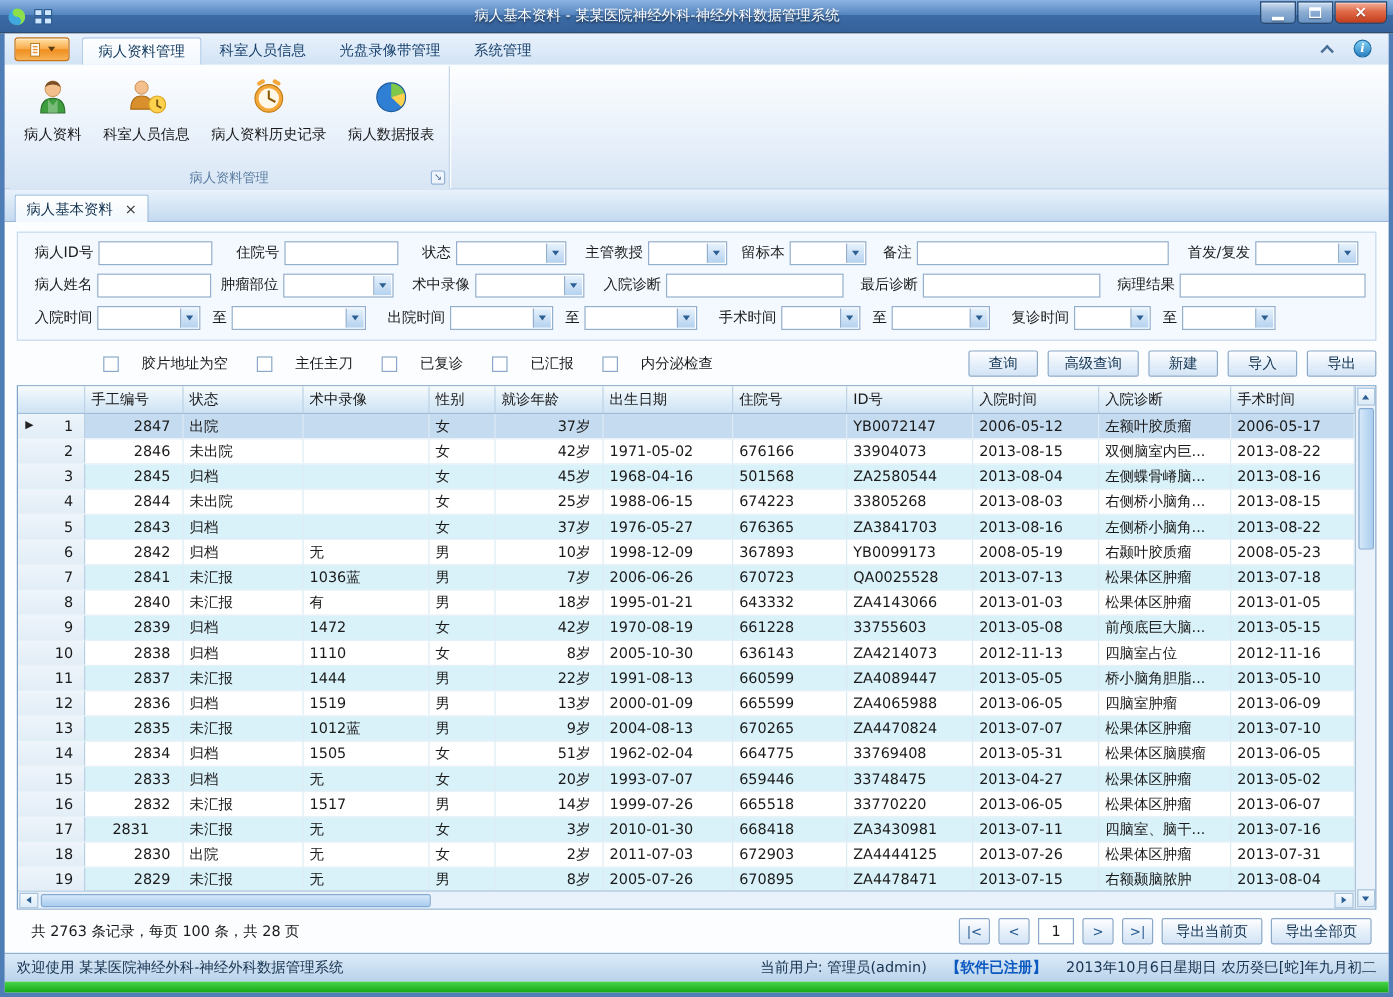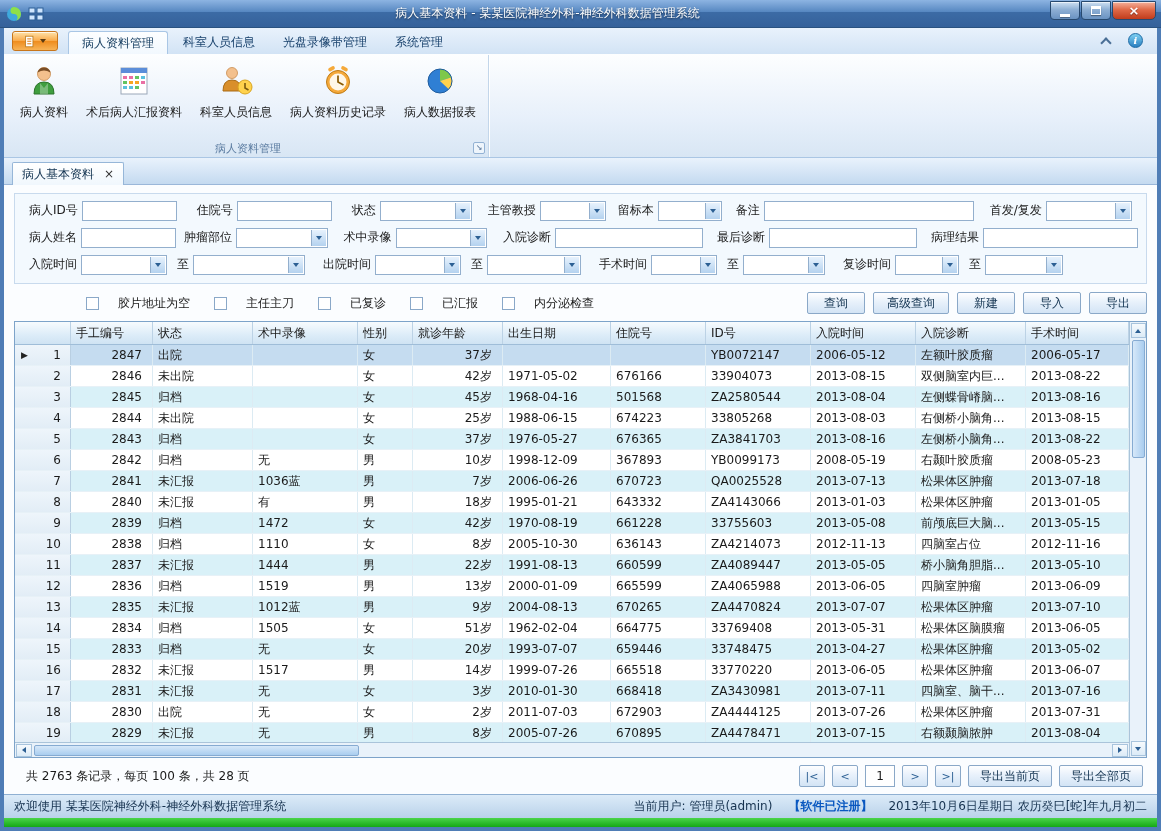--- a/index.html
+++ b/index.html
@@ -171,38 +171,20 @@
       <div class="ribbon-group">
         <div class="rbtn-row">
             <div class="rbtn">
               <div class="rbtn-icon"><svg viewBox="0 0 36 36">
                   <path d="M8 31 Q8 19 18 19 Q28 19 28 31 Z" fill="#3f9e3f" stroke="#2c742c"></path>
                   <path d="M14 20 L18 25 L22 20 L22 31 L14 31 Z" fill="#ffffff" opacity="0.3"></path>
                   <circle cx="18" cy="11" r="6.5" fill="#f3c08d" stroke="#c98c4e" stroke-width="0.8"></circle>
                   <path d="M11.5 9.5 Q13 4.5 18 4.5 Q23 4.5 24.5 9.5 Q21 7.5 18 7.5 Q15 7.5 11.5 9.5 Z" fill="#7a4e26"></path>
                 </svg></div>
               <div class="rbtn-label">病人资料</div>
-            </div>
-            <div class="rbtn">
-              <div class="rbtn-icon"><svg viewBox="0 0 36 36">
-                  <rect x="5" y="5" width="26" height="26" fill="#fff" stroke="#9aa7b8"></rect>
-                  <rect x="5" y="5" width="26" height="5" fill="#5b8dd9"></rect>
-                  <rect x="7" y="13" width="4" height="3" fill="#e96fa4"></rect>
-                  <rect x="13" y="13" width="4" height="3" fill="#e96fa4"></rect>
-                  <rect x="19" y="13" width="4" height="3" fill="#62c462"></rect>
-                  <rect x="25" y="13" width="4" height="3" fill="#5bc0de"></rect>
-                  <rect x="7" y="18" width="4" height="3" fill="#62c462"></rect>
-                  <rect x="13" y="18" width="4" height="3" fill="#f5a623"></rect>
-                  <rect x="19" y="18" width="4" height="3" fill="#f5a623"></rect>
-                  <rect x="25" y="18" width="4" height="3" fill="#e96fa4"></rect>
-                  <rect x="7" y="23" width="4" height="3" fill="#5bc0de"></rect>
-                  <rect x="13" y="23" width="4" height="3" fill="#5bc0de"></rect>
-                  <rect x="19" y="23" width="4" height="3" fill="#62c462"></rect>
-                </svg></div>
-              <div class="rbtn-label">术后病人汇报资料</div>
             </div>
             <div class="rbtn">
               <div class="rbtn-icon"><svg viewBox="0 0 36 36">
                   <circle cx="14" cy="10" r="5.5" fill="#f3c08d" stroke="#c98c4e" stroke-width="0.8"></circle>
                   <path d="M5 28 Q5 17 14 17 Q23 17 23 28 Z" fill="#d98f2b" stroke="#a96a14"></path>
                   <circle cx="27" cy="24" r="7" fill="#ffd24d" stroke="#d9a520"></circle>
                   <path d="M27 20 L27 25 L30.5 27" stroke="#7a5a10" stroke-width="1.6" fill="none"></path>
                 </svg></div>
               <div class="rbtn-label">科室人员信息</div>
             </div>
@@ -588,21 +570,21 @@
                 <div class="gc ar" style="width: 90px;">14岁</div>
                 <div class="gc" style="width: 108px;">1999-07-26</div>
                 <div class="gc" style="width: 95px;">665518</div>
                 <div class="gc" style="width: 105px;">33770220</div>
                 <div class="gc" style="width: 105px;">2013-06-05</div>
                 <div class="gc" style="width: 110px;">松果体区肿瘤</div>
                 <div class="gc" style="width: 105px; flex: 1 1 0%;">2013-06-07</div>
               </div>
               <div class="grow alt">
                 <div class="gc rnum" style="width: 56px;">17</div>
-                <div class="gc ar" style="width: 82px;">2831</div>
+                <div class="gc ar" style="width: 82px; text-align: center;">2831</div>
                 <div class="gc" style="width: 100px;">未汇报</div>
                 <div class="gc" style="width: 105px;">无</div>
                 <div class="gc" style="width: 55px;">女</div>
                 <div class="gc ar" style="width: 90px;">3岁</div>
                 <div class="gc" style="width: 108px;">2010-01-30</div>
                 <div class="gc" style="width: 95px;">668418</div>
                 <div class="gc" style="width: 105px;">ZA3430981</div>
                 <div class="gc" style="width: 105px;">2013-07-11</div>
                 <div class="gc" style="width: 110px;">四脑室、脑干...</div>
                 <div class="gc" style="width: 105px; flex: 1 1 0%;">2013-07-16</div>

